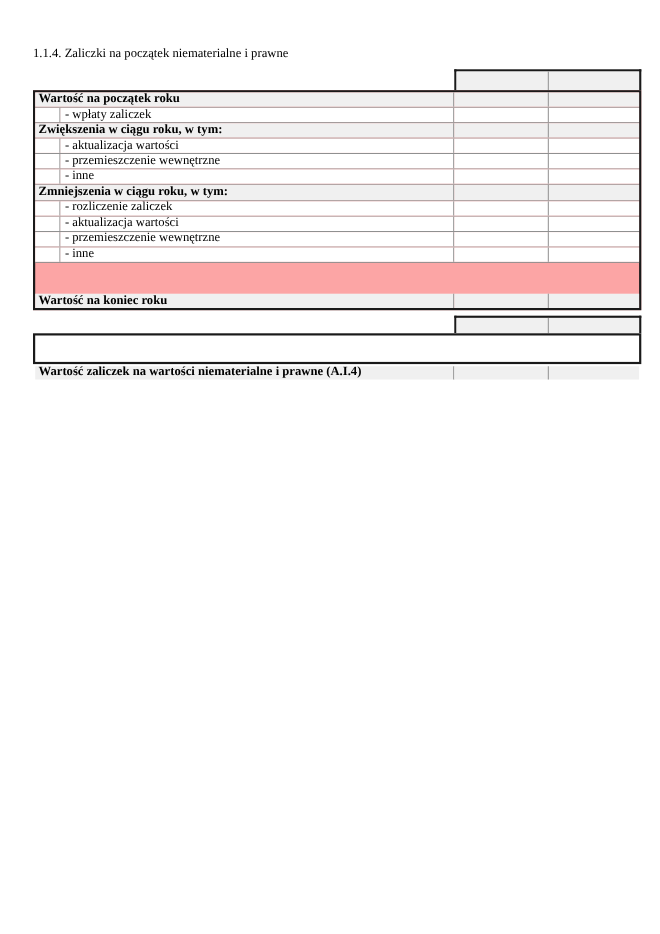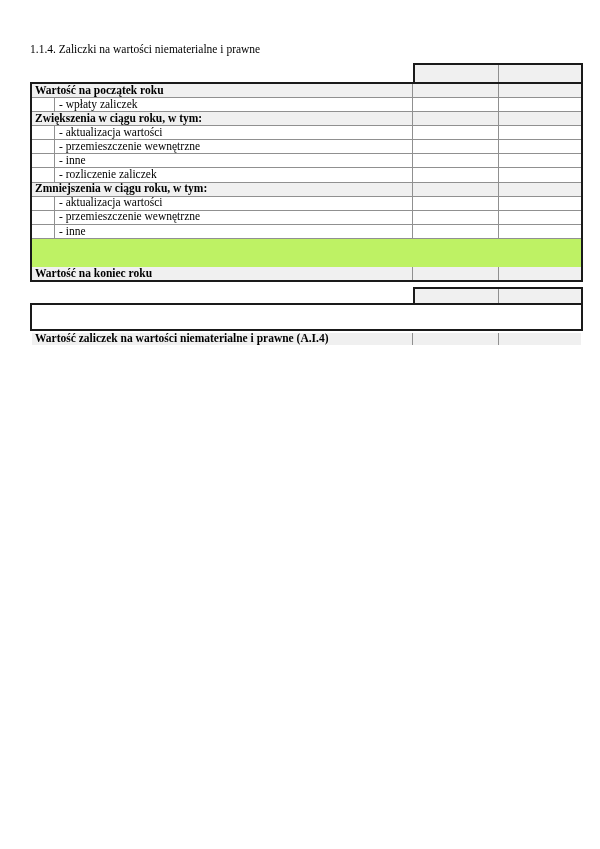--- a/index.html
+++ b/index.html
@@ -36,21 +36,21 @@
     height:100%;
     background:var(--shaded-bg);
   }
   .header-cell.c1{width:84px;border-right:1px solid var(--grid-line);}
   .header-cell.c2{flex:1;}
   
   .main-table{
     position:absolute;left:30px;top:82px;width:553px;height:200px;
     border:2px solid var(--border-color);
     display:flex;flex-direction:column;
-    background:#bef264;
+    background:#fca5a5;
   }
   .summary-table{
     position:absolute;left:30px;top:303px;width:553px;height:28px;
     border:2px solid var(--border-color);
     display:flex;flex-direction:column;
     background:#fff;
   }
   .trow{
     flex:1;display:flex;align-items:center;
     border-bottom:1px solid var(--grid-line);
@@ -68,21 +68,21 @@
   .cell.label{flex:1;padding-left:4px;background:#fff;}
   .cell.label-full{flex:1;padding-left:3px;}
   .cell.v1{width:86px;background:#fff;}
   .cell.v2{width:82px;border-right:none;background:#fff;}
 </style>
 </head>
 <body>
 
 <div class="page">
 
-  <div class="doc-title">1.1.4. Zaliczki na wartości niematerialne i prawne</div>
+  <div class="doc-title">1.1.4. Zaliczki na początek niematerialne i prawne</div>
 
   <div class="header-block hb1">
     <div class="header-cell c1"></div>
     <div class="header-cell c2"></div>
   </div>
 
   <div class="main-table">
 
     <div class="trow section">
       <div class="cell label-full">Wartość na początek roku</div>
@@ -117,29 +117,29 @@
       <div class="cell v2"></div>
     </div>
 
     <div class="trow sub">
       <div class="cell indent"></div>
       <div class="cell label">- inne</div>
       <div class="cell v1"></div>
       <div class="cell v2"></div>
     </div>
 
-    <div class="trow sub">
-      <div class="cell indent"></div>
-      <div class="cell label">- rozliczenie zaliczek</div>
+    <div class="trow section">
+      <div class="cell label-full">Zmniejszenia w ciągu roku, w tym:</div>
       <div class="cell v1"></div>
       <div class="cell v2"></div>
     </div>
 
-    <div class="trow section">
-      <div class="cell label-full">Zmniejszenia w ciągu roku, w tym:</div>
+    <div class="trow sub">
+      <div class="cell indent"></div>
+      <div class="cell label">- rozliczenie zaliczek</div>
       <div class="cell v1"></div>
       <div class="cell v2"></div>
     </div>
 
     <div class="trow sub">
       <div class="cell indent"></div>
       <div class="cell label">- aktualizacja wartości</div>
       <div class="cell v1"></div>
       <div class="cell v2"></div>
     </div>

